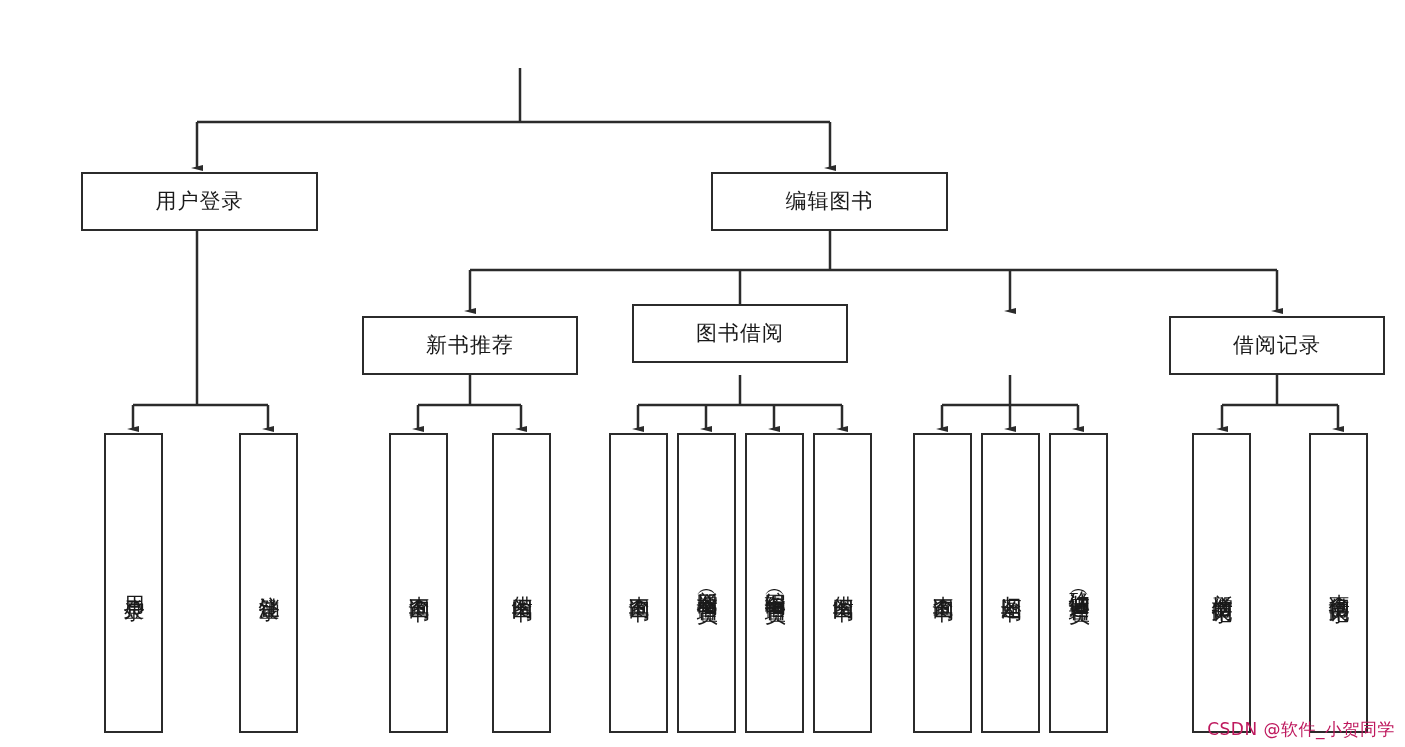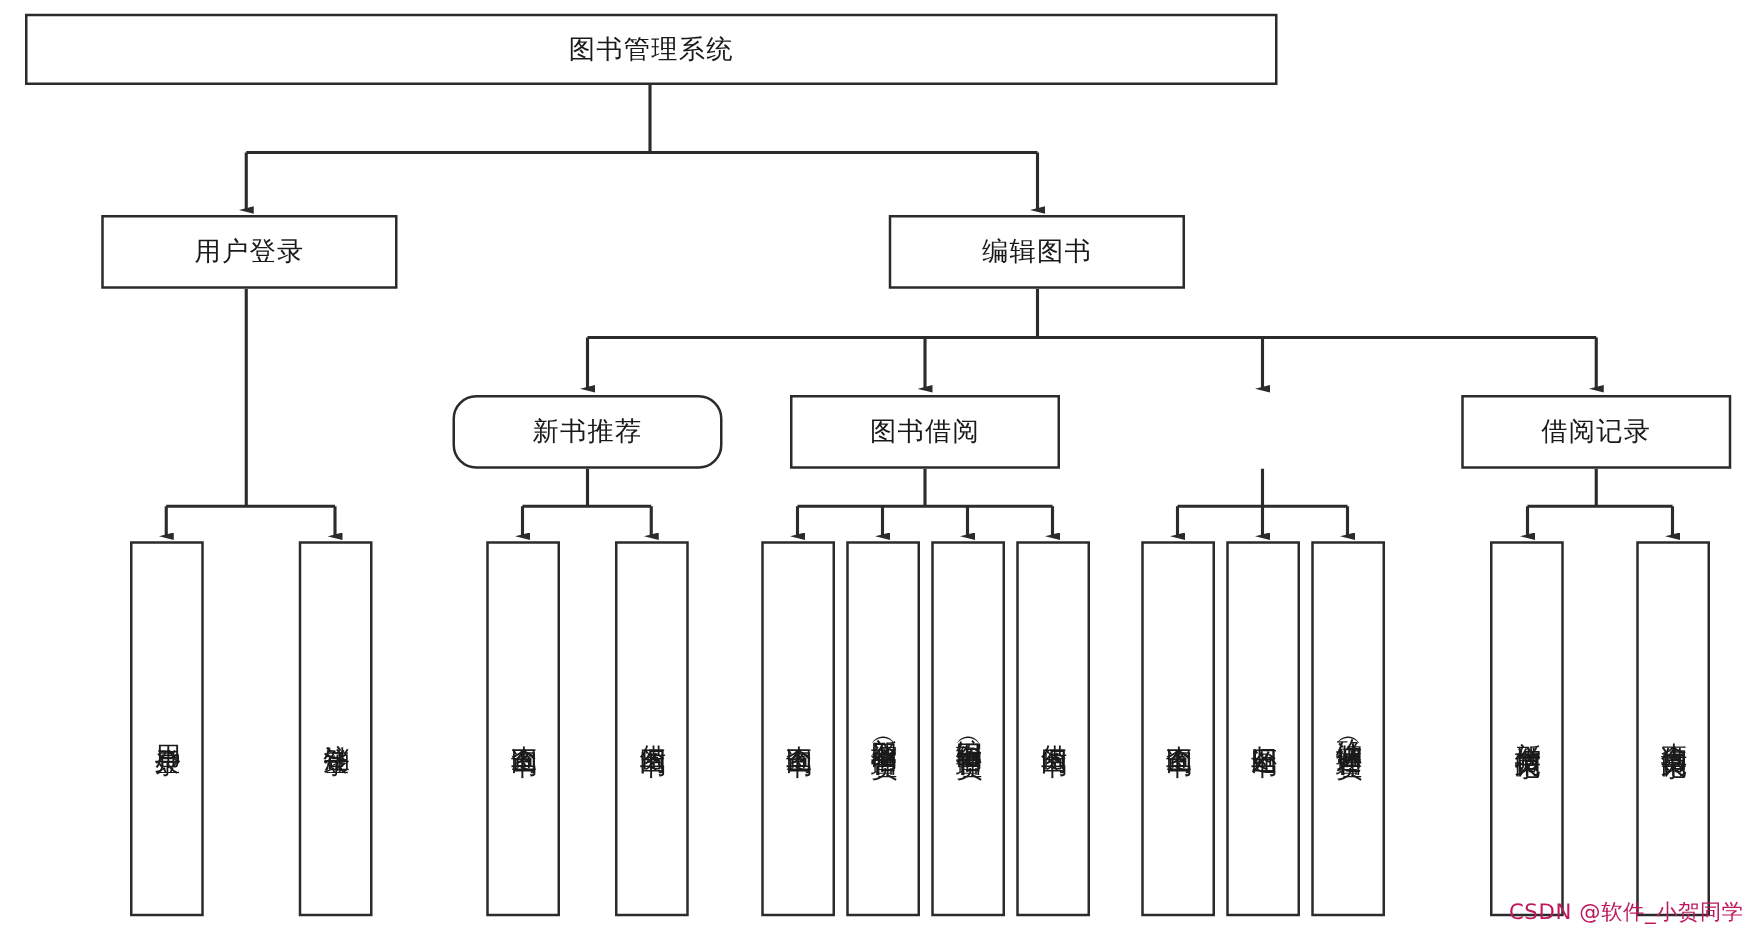--- a/index.html
+++ b/index.html
@@ -114,35 +114,32 @@
       <path d="M1010,405 L1010,429" marker-end="url(#arrow)"></path>
       <path d="M1078,405 L1078,429" marker-end="url(#arrow)"></path>
 
       <path d="M1277,375 L1277,405"></path>
       <path d="M1222,405 L1338,405"></path>
       <path d="M1222,405 L1222,429" marker-end="url(#arrow)"></path>
       <path d="M1338,405 L1338,429" marker-end="url(#arrow)"></path>
     </g>
   </svg>
 
-  <div class="node horiz" style="left:20px; top:11px; width:1002px; height:57px;">
-    <span>图书管理系统</span>
-  </div>
 
   <div class="node horiz" style="left:81px; top:172px; width:237px; height:59px;">
     <span>用户登录</span>
   </div>
   <div class="node horiz" style="left:711px; top:172px; width:237px; height:59px;">
     <span>编辑图书</span>
   </div>
 
-  <div class="node horiz" style="left:362px; top:316px; width:216px; height:59px;border-radius:19px;">
+  <div class="node horiz" style="left:362px; top:316px; width:216px; height:59px;">
     <span>新书推荐</span>
   </div>
-  <div class="node horiz" style="left:632px; top:316px; width:216px; height:59px;">
+  <div class="node horiz" style="left:632px; top:304px; width:216px; height:59px;">
     <span>图书借阅</span>
   </div>
   <div class="node horiz" style="left:1169px; top:316px; width:216px; height:59px;">
     <span>借阅记录</span>
   </div>
 
   <div class="node vert" style="left:104px; top:433px; width:59px; height:300px;">
     <span class="vtext">用户登录</span>
   </div>
   <div class="node vert" style="left:239px; top:433px; width:59px; height:300px;">

